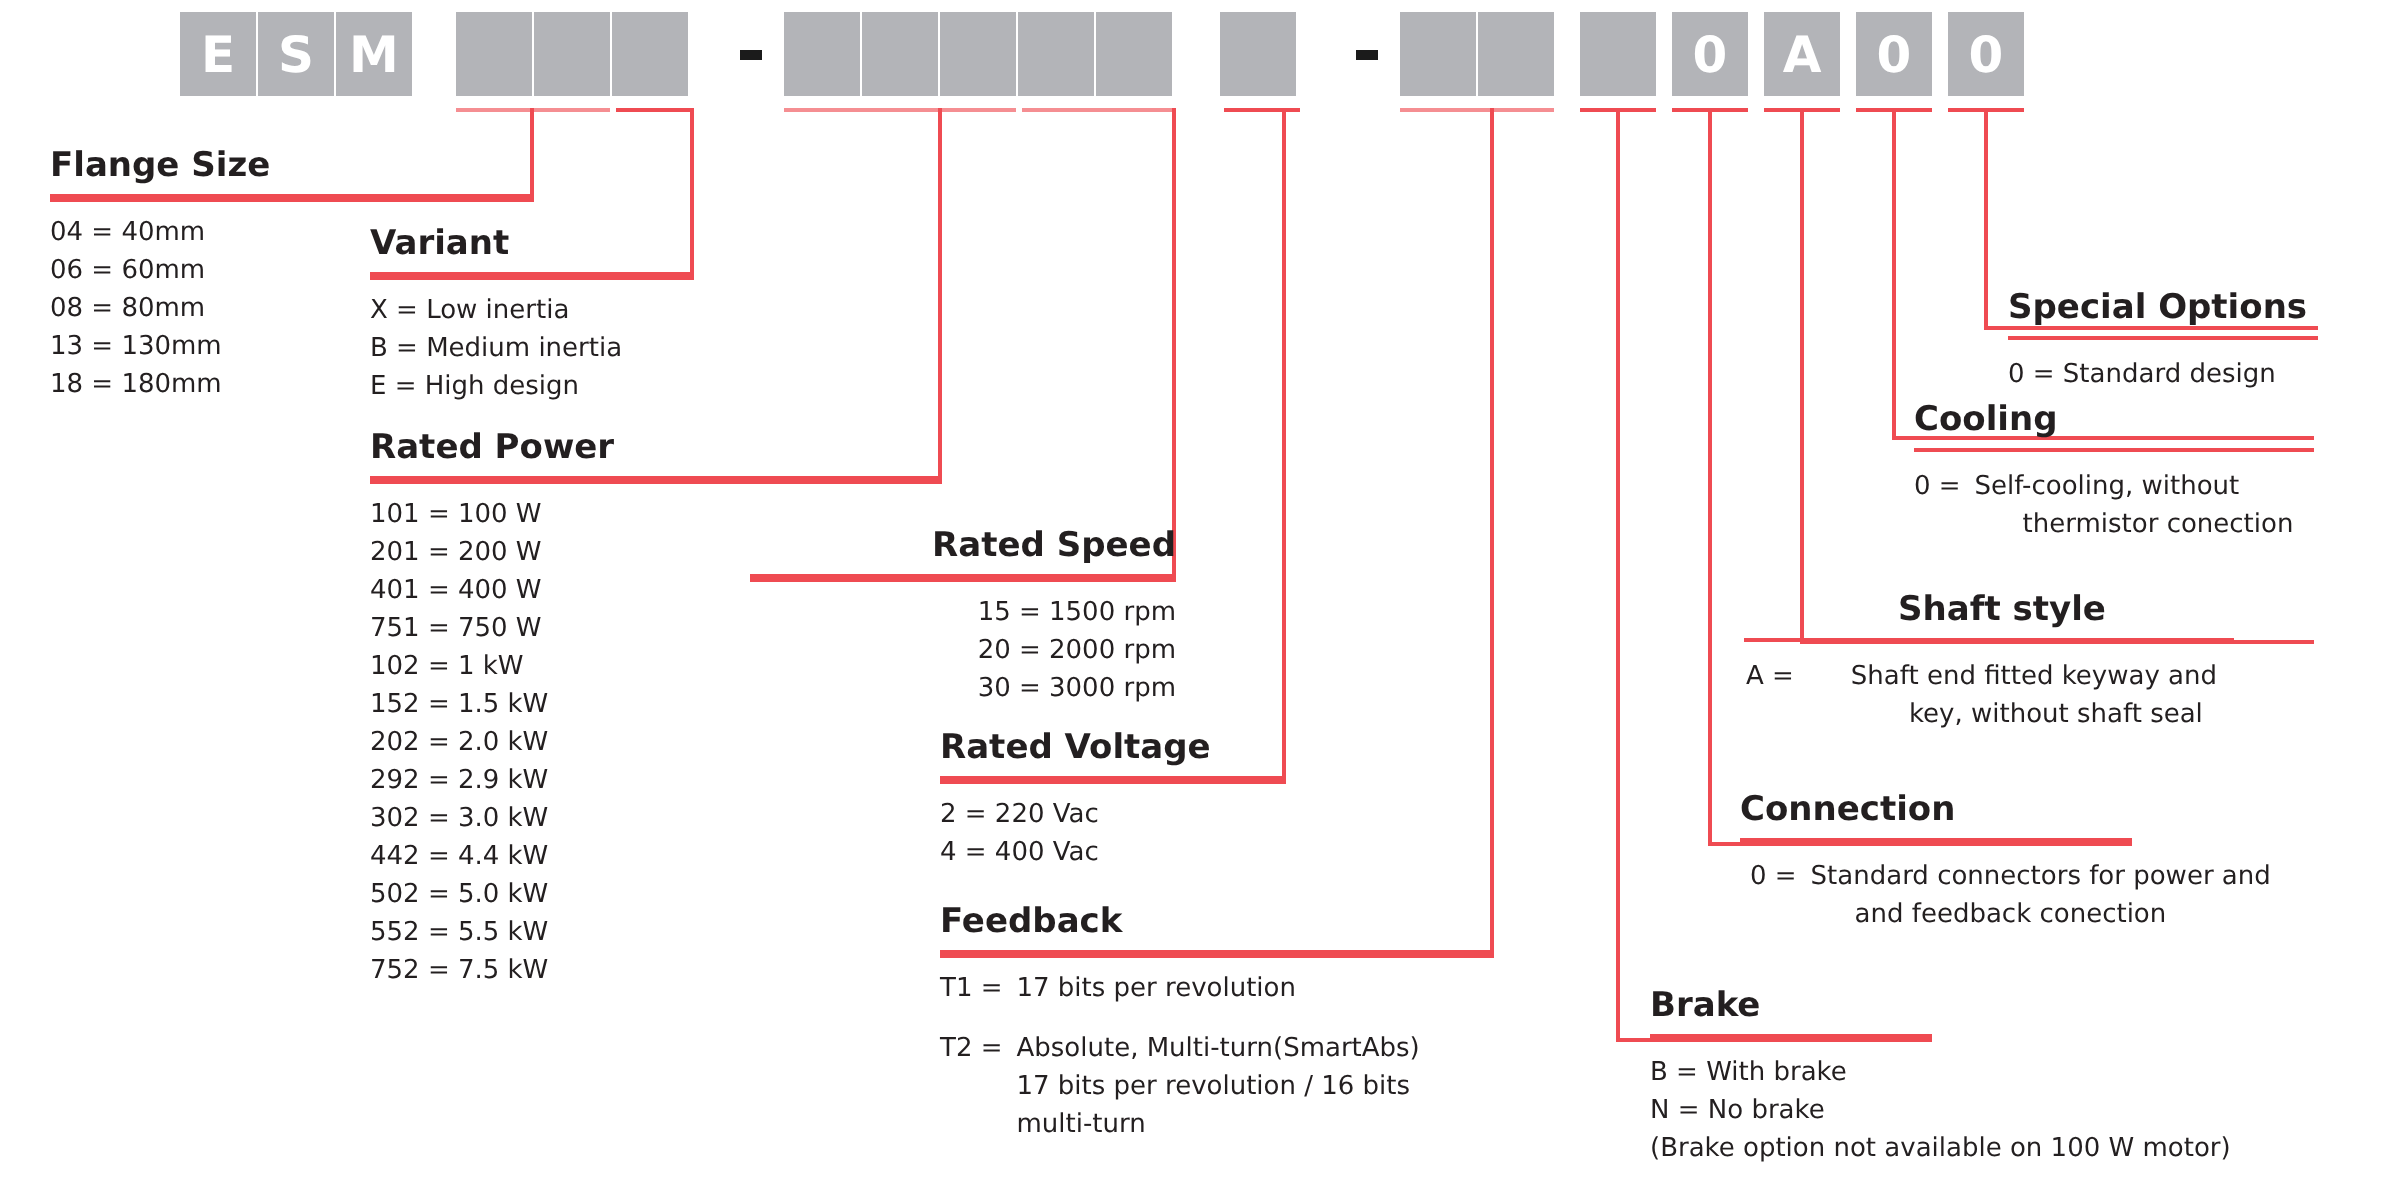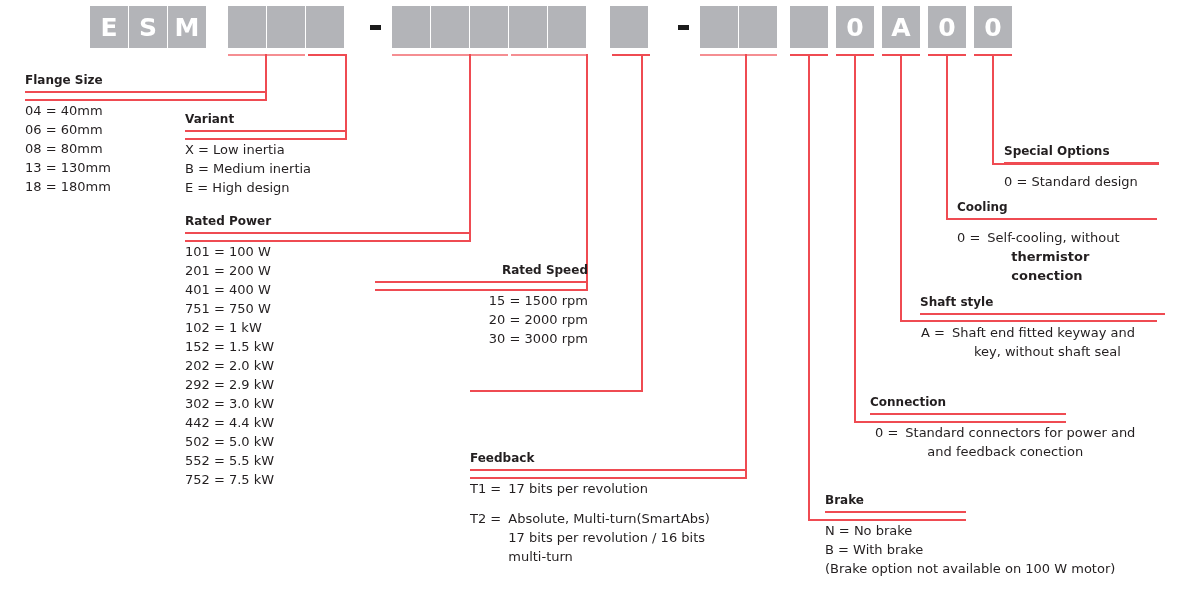--- a/index.html
+++ b/index.html
@@ -30,21 +30,21 @@
 
   
   .ln{position:absolute;background:#ef4b52;}
   .lnh{height:2px;}
   .lnv{width:2px;}
   .ln.pale{background:#f58e92;}
 
   
   .blk{position:absolute;}
   .blk .hd{
-    font-size:12px;font-weight:bold;color:#231f20;
+    font-size:17px;font-weight:bold;color:#231f20;
     white-space:nowrap;line-height:1.1;
     padding-bottom:4px;
   }
   .blk .rule{height:2px;background:#ef4b52;}
   .blk .items{padding-top:8px;}
   .row{
     font-size:13px;color:#231f20;line-height:19px;white-space:nowrap;
   }
   .kvrow{display:flex;font-size:13px;line-height:19px;}
   .kvrow .k{flex:0 0 auto;padding-right:7px;}
@@ -177,20 +177,28 @@
   <div class="blk" style="left:375px;top:264px;width:213px;text-align:right;">
     <div class="hd">Rated Speed</div>
     <div class="rule"></div>
     <div class="items">
       <div class="row">15 = 1500 rpm</div>
       <div class="row">20 = 2000 rpm</div>
       <div class="row">30 = 3000 rpm</div>
     </div>
   </div>
 
+  <div class="blk" style="left:470px;top:365px;width:173px;">
+    <div class="hd">Rated Voltage</div>
+    <div class="rule"></div>
+    <div class="items">
+      <div class="row">2 = 220 Vac</div>
+      <div class="row">4 = 400 Vac</div>
+    </div>
+  </div>
 
   <div class="blk" style="left:470px;top:452px;width:277px;">
     <div class="hd">Feedback</div>
     <div class="rule"></div>
     <div class="items">
       <div class="kvrow">
         <div class="k">T1 =</div>
         <div class="v">
           <div>17 bits per revolution</div>
         </div>
@@ -204,41 +212,41 @@
           <div>multi-turn</div>
         </div>
       </div>
     </div>
   </div>
 
   <div class="blk" style="left:825px;top:494px;width:340px;">
     <div class="hd">Brake</div>
     <div class="rule" style="width:141px;"></div>
     <div class="items">
+      <div class="row">B = With brake</div>
       <div class="row">N = No brake</div>
-      <div class="row">B = With brake</div>
       <div class="row">(Brake option not available on 100 W motor)</div>
     </div>
   </div>
 
   <div class="blk" style="left:870px;top:396px;width:296px;">
     <div class="hd">Connection</div>
     <div class="rule" style="width:196px;"></div>
     <div class="items">
       <div class="kvrow" style="padding-left:5px;">
         <div class="k">0 =</div>
         <div class="v">
           <div>Standard connectors for power and</div>
           <div style="padding-left:22px;">and feedback conection</div>
         </div>
       </div>
     </div>
   </div>
 
-  <div class="blk" style="left:920px;top:296px;width:258px;">
+  <div class="blk" style="left:872px;top:296px;width:258px;text-align:center;">
     <div class="hd">Shaft style</div>
     <div class="rule" style="width:245px;"></div>
     <div class="items">
       <div class="kvrow" style="padding-left:1px;">
         <div class="k">A =</div>
         <div class="v">
           <div>Shaft end fitted keyway and</div>
           <div style="padding-left:22px;">key, without shaft seal</div>
         </div>
       </div>
@@ -246,21 +254,21 @@
   </div>
 
   <div class="blk" style="left:957px;top:201px;width:200px;">
     <div class="hd">Cooling</div>
     <div class="rule" style="width:200px;"></div>
     <div class="items">
       <div class="kvrow">
         <div class="k">0 =</div>
         <div class="v">
           <div>Self-cooling, without</div>
-          <div style="padding-left:24px;font-weight:bold;">thermistor conection</div>
+          <div style="padding-left:24px;">thermistor conection</div>
         </div>
       </div>
     </div>
   </div>
 
   <div class="blk" style="left:1004px;top:145px;width:155px;">
     <div class="hd">Special Options</div>
     <div class="rule" style="width:155px;"></div>
     <div class="items">
       <div class="row">0 = Standard design</div>

